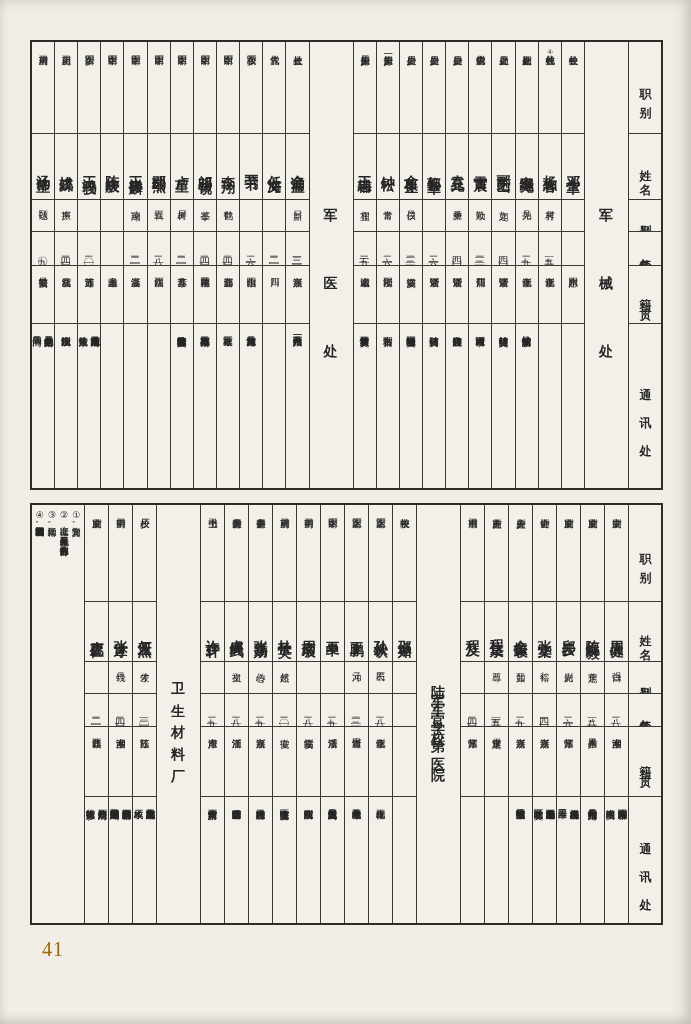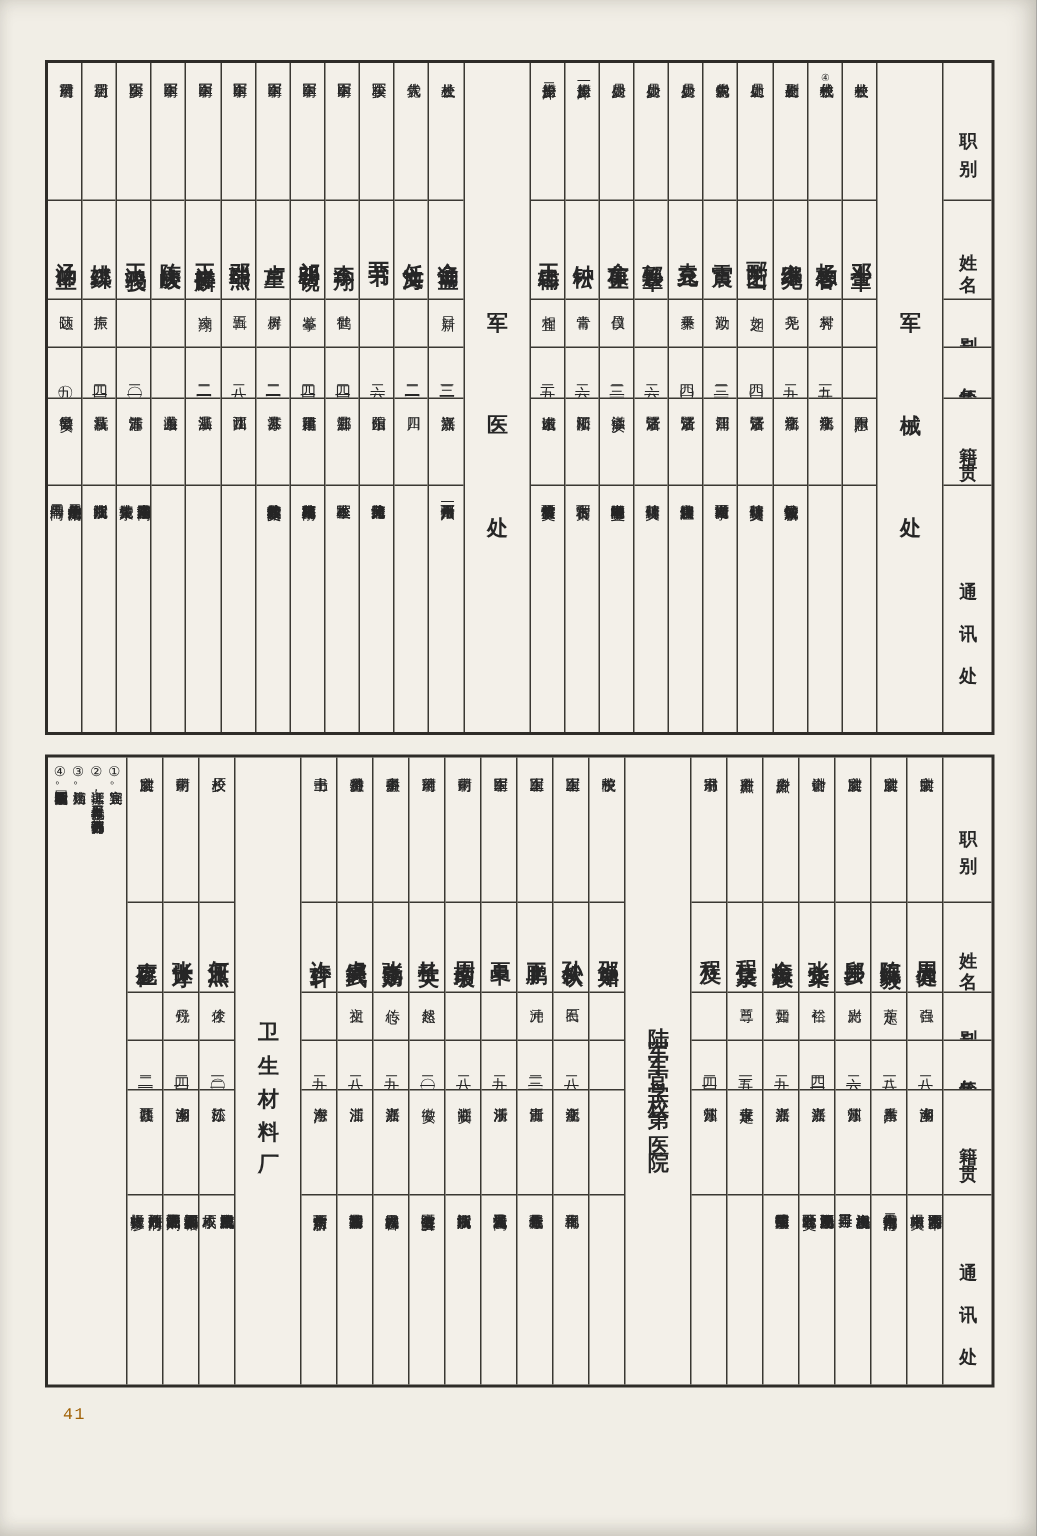--- a/index.html
+++ b/index.html
@@ -56,22 +56,22 @@
   
   .c-section{border-bottom:none;height:100%;}
   .c-section .v{font-size:14px;font-weight:bold;}
   .ls-big .v{letter-spacing:68px;margin-bottom:-68px;}
   .ls-mid .v{letter-spacing:22px;margin-bottom:-22px;}
   .ls-small .v{letter-spacing:9px;margin-bottom:-9px;}
   
   .c-notes{border-bottom:none;height:100%;align-items:flex-start;padding-top:5px;font-size:9px;line-height:1.35;}
   .page-number{
     position:absolute;left:42px;top:938px;
-    font-size:11px;letter-spacing:1px;color:#a16207;
-    font-family:Liberation Mono, monospace;
+    font-size:20px;letter-spacing:1px;color:#a16207;
+    font-family:Liberation Serif, serif;
   }
 </style>
 </head>
 <body>
 
 <div class="page">
   <div class="roster t-top">
       <div class="col col-legend">
         <div class="cell c-legend r0" style="--ls: 18px;">
           <span class="v">职别</span>

